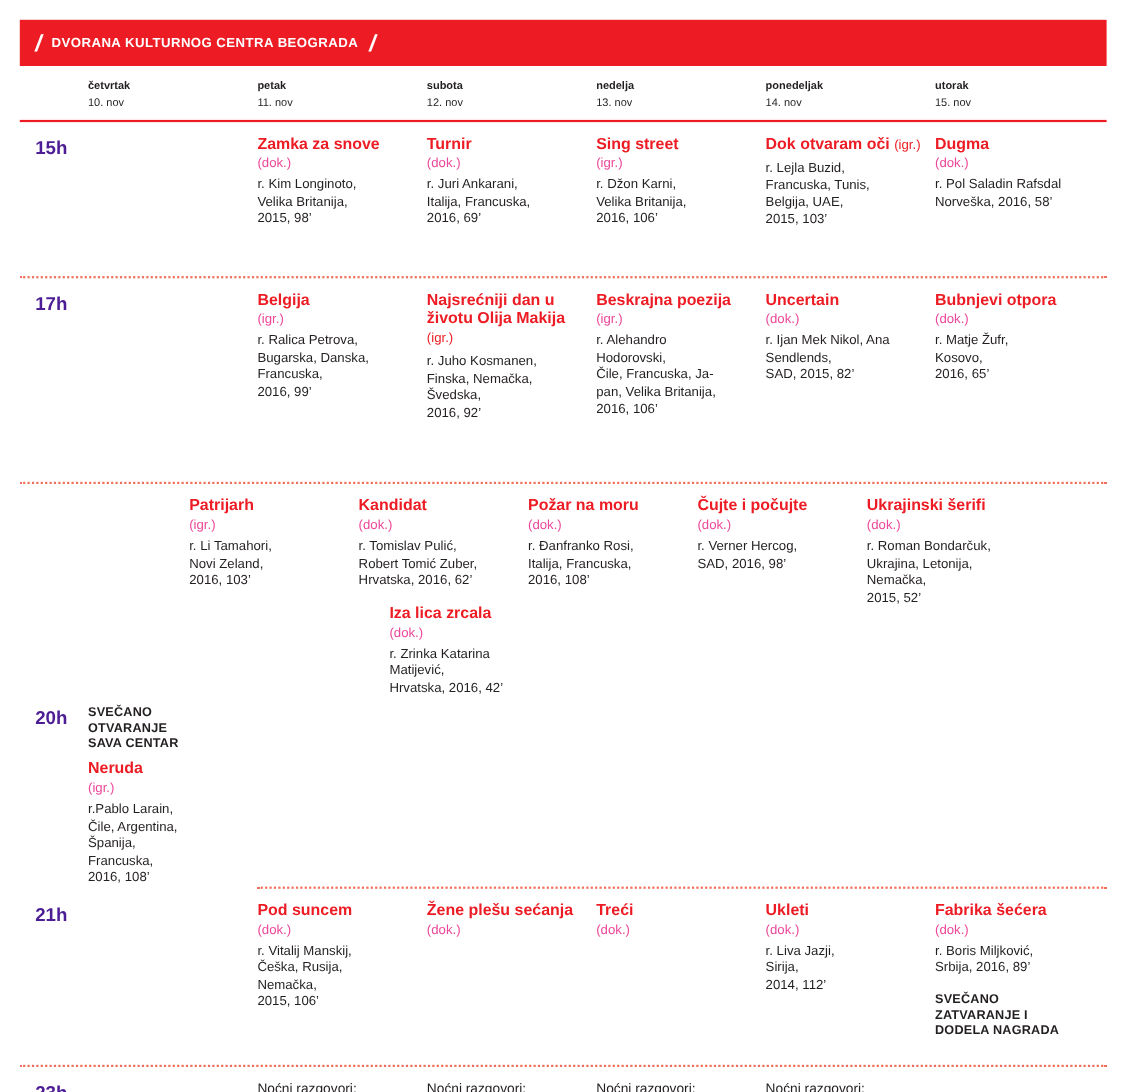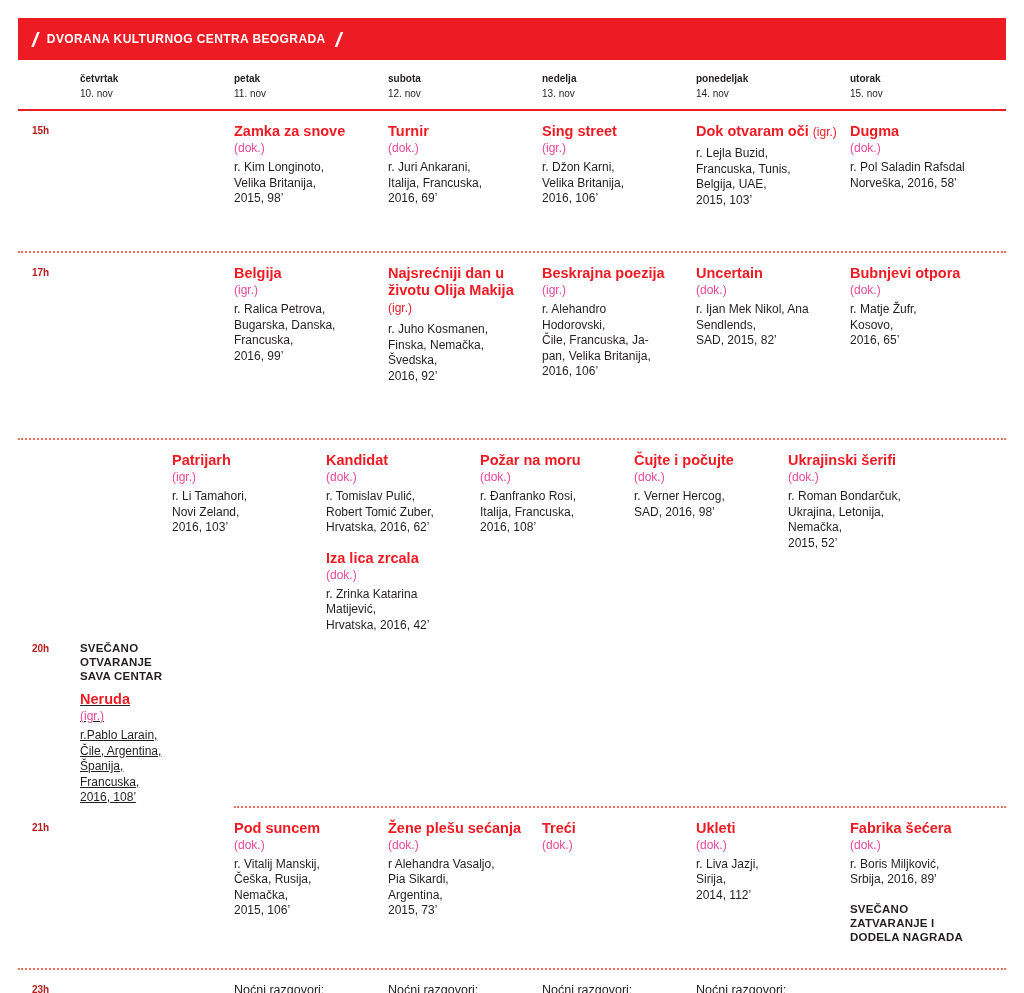--- a/index.html
+++ b/index.html
@@ -97,23 +97,23 @@
     display: flex;
     position: relative;
     box-sizing: border-box;
   }
   .cell {
     box-sizing: border-box;
     padding-right: 12px;
     padding-top: 12px;
   }
   .cell-time {
-    font-size: 10px;
+    font-size: 17px;
     font-weight: bold;
-    color: #b91c1c;
+    color: #4c1d95;
     padding-top: 14px;
     padding-left: 14px;
     box-sizing: border-box;
   }
 
   .film-title {
     color: #ed1c24;
     font-weight: bold;
     font-size: 14.5px;
     line-height: 17px;
@@ -129,21 +129,21 @@
     font-weight: normal;
     font-size: 12px;
   }
   .film-meta {
     font-size: 12px;
     line-height: 15.5px;
     color: #231f20;
     margin-top: 5px;
   }
   .film-meta .line { display: block; }
-  .film-block + .film-block { margin-top: 14px; }
+  .film-block + .film-block { margin-top: 14px; margin-left: 28px; }
 
   .note {
     font-size: 11.5px;
     line-height: 14px;
     font-weight: bold;
     color: #231f20;
     letter-spacing: 0.2px;
   }
   .note-top { margin-bottom: 8px; }
   .note-bottom { margin-top: 14px; }
@@ -409,21 +409,21 @@
         </div>
       </div>
     </div>
 
     <div class="row" style="min-height:0;">
       <div class="cell cell-time col-time" style="padding-top:10px;">20h</div>
       <div class="cell col-day" style="padding-top:8px;">
         <div class="note note-top" style="white-space:pre-line;">SVEČANO
 OTVARANJE
 SAVA CENTAR</div>
-        <div class="film-block" style="margin-top:4px;text-decoration:underline;">
+        <div class="film-block" style="margin-top:4px;">
           <div class="film-title">Neruda</div>
           <div class="film-kind">(igr.)</div>
           <div class="film-meta">
             <span class="line">r.Pablo Larain,</span>
             <span class="line">Čile, Argentina,</span>
             <span class="line">Španija,</span>
             <span class="line">Francuska,</span>
             <span class="line">2016, 108’</span>
           </div>
         </div>
@@ -456,26 +456,20 @@
             <span class="line">Nemačka,</span>
             <span class="line">2015, 106’</span>
           </div>
         </div>
       </div>
 
       <div class="cell col-day">
         <div class="film-block">
           <div class="film-title">Žene plešu sećanja</div>
           <div class="film-kind">(dok.)</div>
-          <div class="film-meta">
-            <span class="line">r Alehandra Vasaljo,</span>
-            <span class="line">Pia Sikardi,</span>
-            <span class="line">Argentina,</span>
-            <span class="line">2015, 73’</span>
-          </div>
         </div>
       </div>
 
       <div class="cell col-day">
         <div class="film-block">
           <div class="film-title">Treći</div>
           <div class="film-kind">(dok.)</div>
         </div>
       </div>
 

